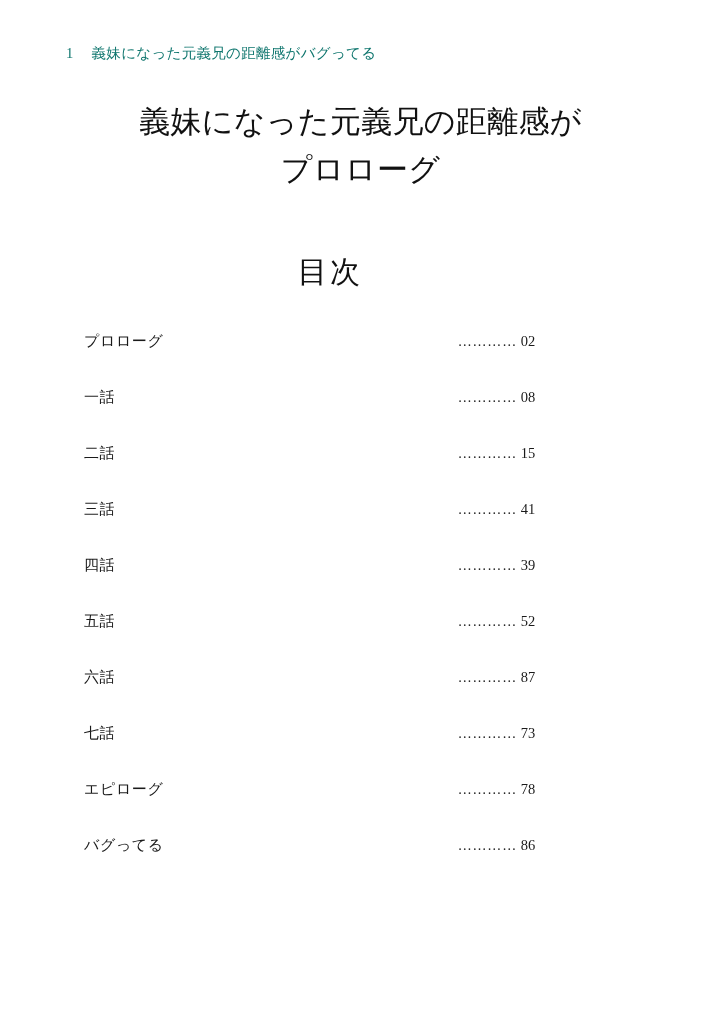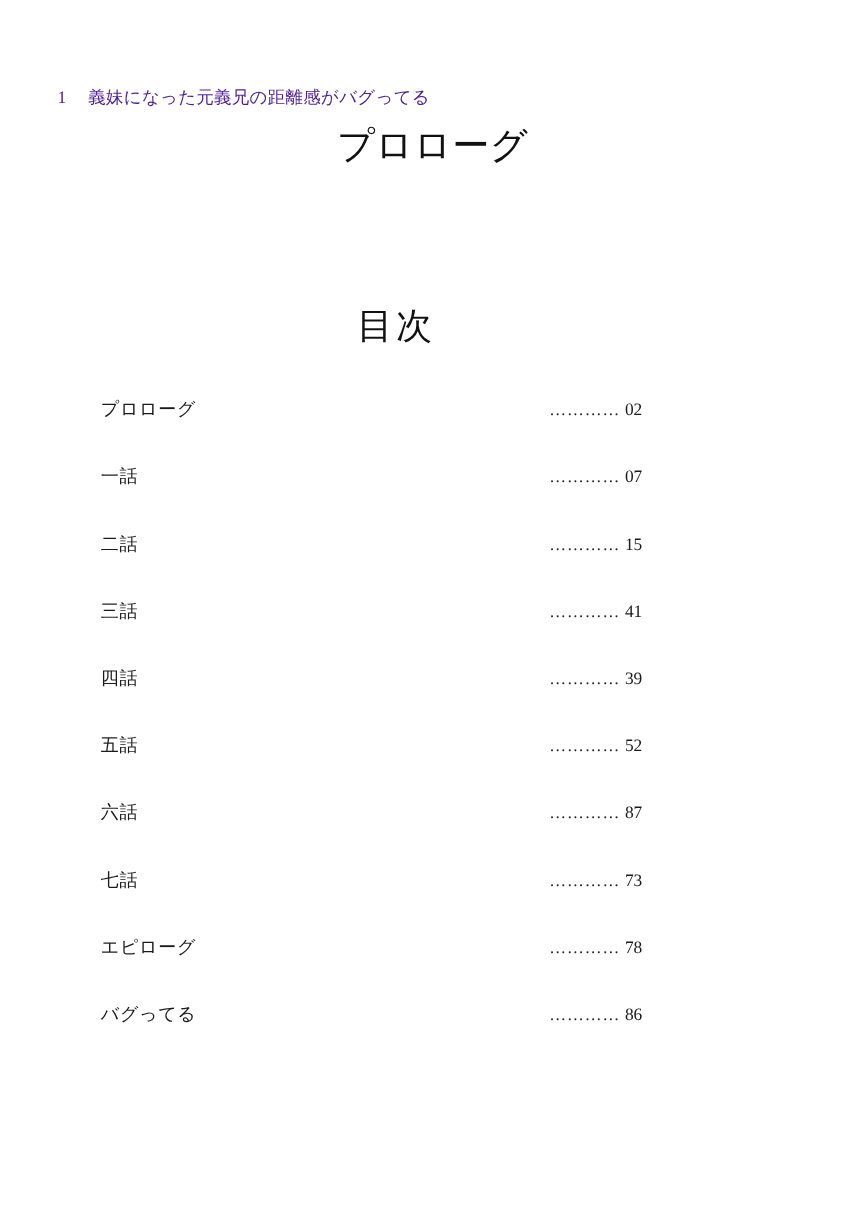--- a/index.html
+++ b/index.html
@@ -20,26 +20,25 @@
     position: relative;
     width: 721px;
     height: 1024px;
     box-sizing: border-box;
   }
 
   
   .running-header {
     position: absolute;
     top: 44px;
-    left: 48px;
+    left: 66px;
     font-size: 14.5px;
     letter-spacing: 0.02em;
-    color: #4c1d95;
+    color: #0f766e;
     white-space: nowrap;
-    margin-top: 28px;
   }
   .running-header .folio {
     margin-right: 18px;
   }
 
   
   .book-title {
     position: absolute;
     top: 98px;
     left: 0;
@@ -104,39 +103,40 @@
 </head>
 <body>
 
 <div class="page">
 
   <div class="running-header">
     <span class="folio">1</span><span class="htitle">義妹になった元義兄の距離感がバグってる</span>
   </div>
 
   <div class="book-title">
+    <span class="line">義妹になった元義兄の距離感が</span>
     <span class="line">プロローグ</span>
   </div>
 
   <div class="toc-heading">目次</div>
 
   <div class="toc">
 
     <div class="toc-row">
       <span class="toc-label">プロローグ</span>
       <span class="toc-spacer"></span>
       <span class="toc-leader">…………</span>
       <span class="toc-page">02</span>
     </div>
 
     <div class="toc-row">
       <span class="toc-label">一話</span>
       <span class="toc-spacer"></span>
       <span class="toc-leader">…………</span>
-      <span class="toc-page">07</span>
+      <span class="toc-page">08</span>
     </div>
 
     <div class="toc-row">
       <span class="toc-label">二話</span>
       <span class="toc-spacer"></span>
       <span class="toc-leader">…………</span>
       <span class="toc-page">15</span>
     </div>
 
     <div class="toc-row">

